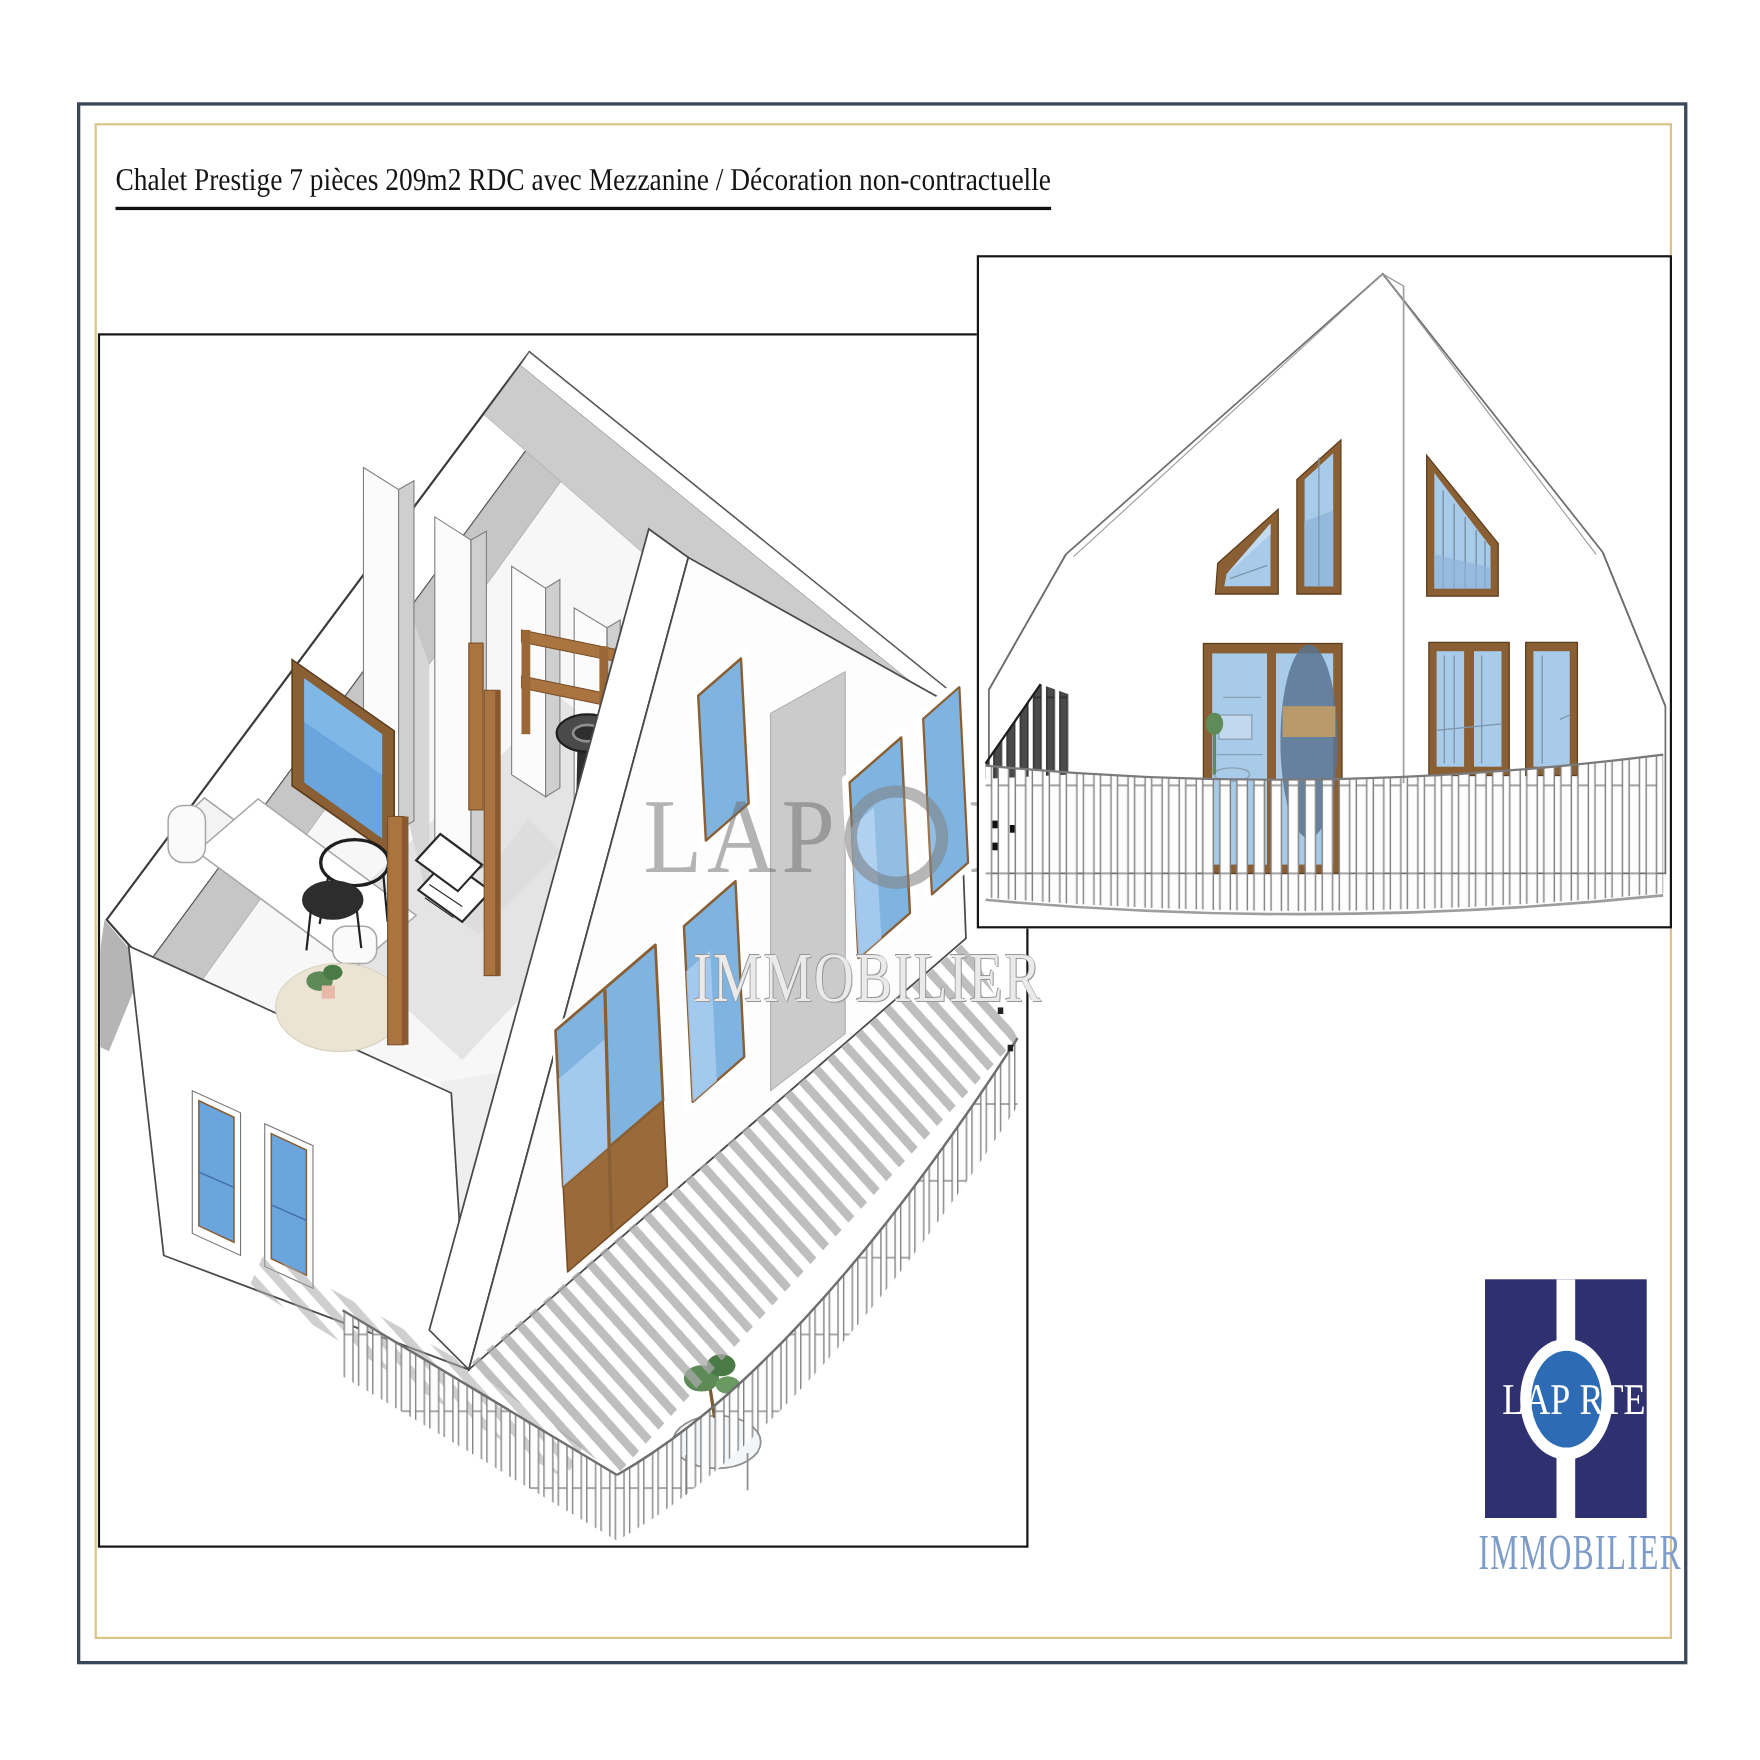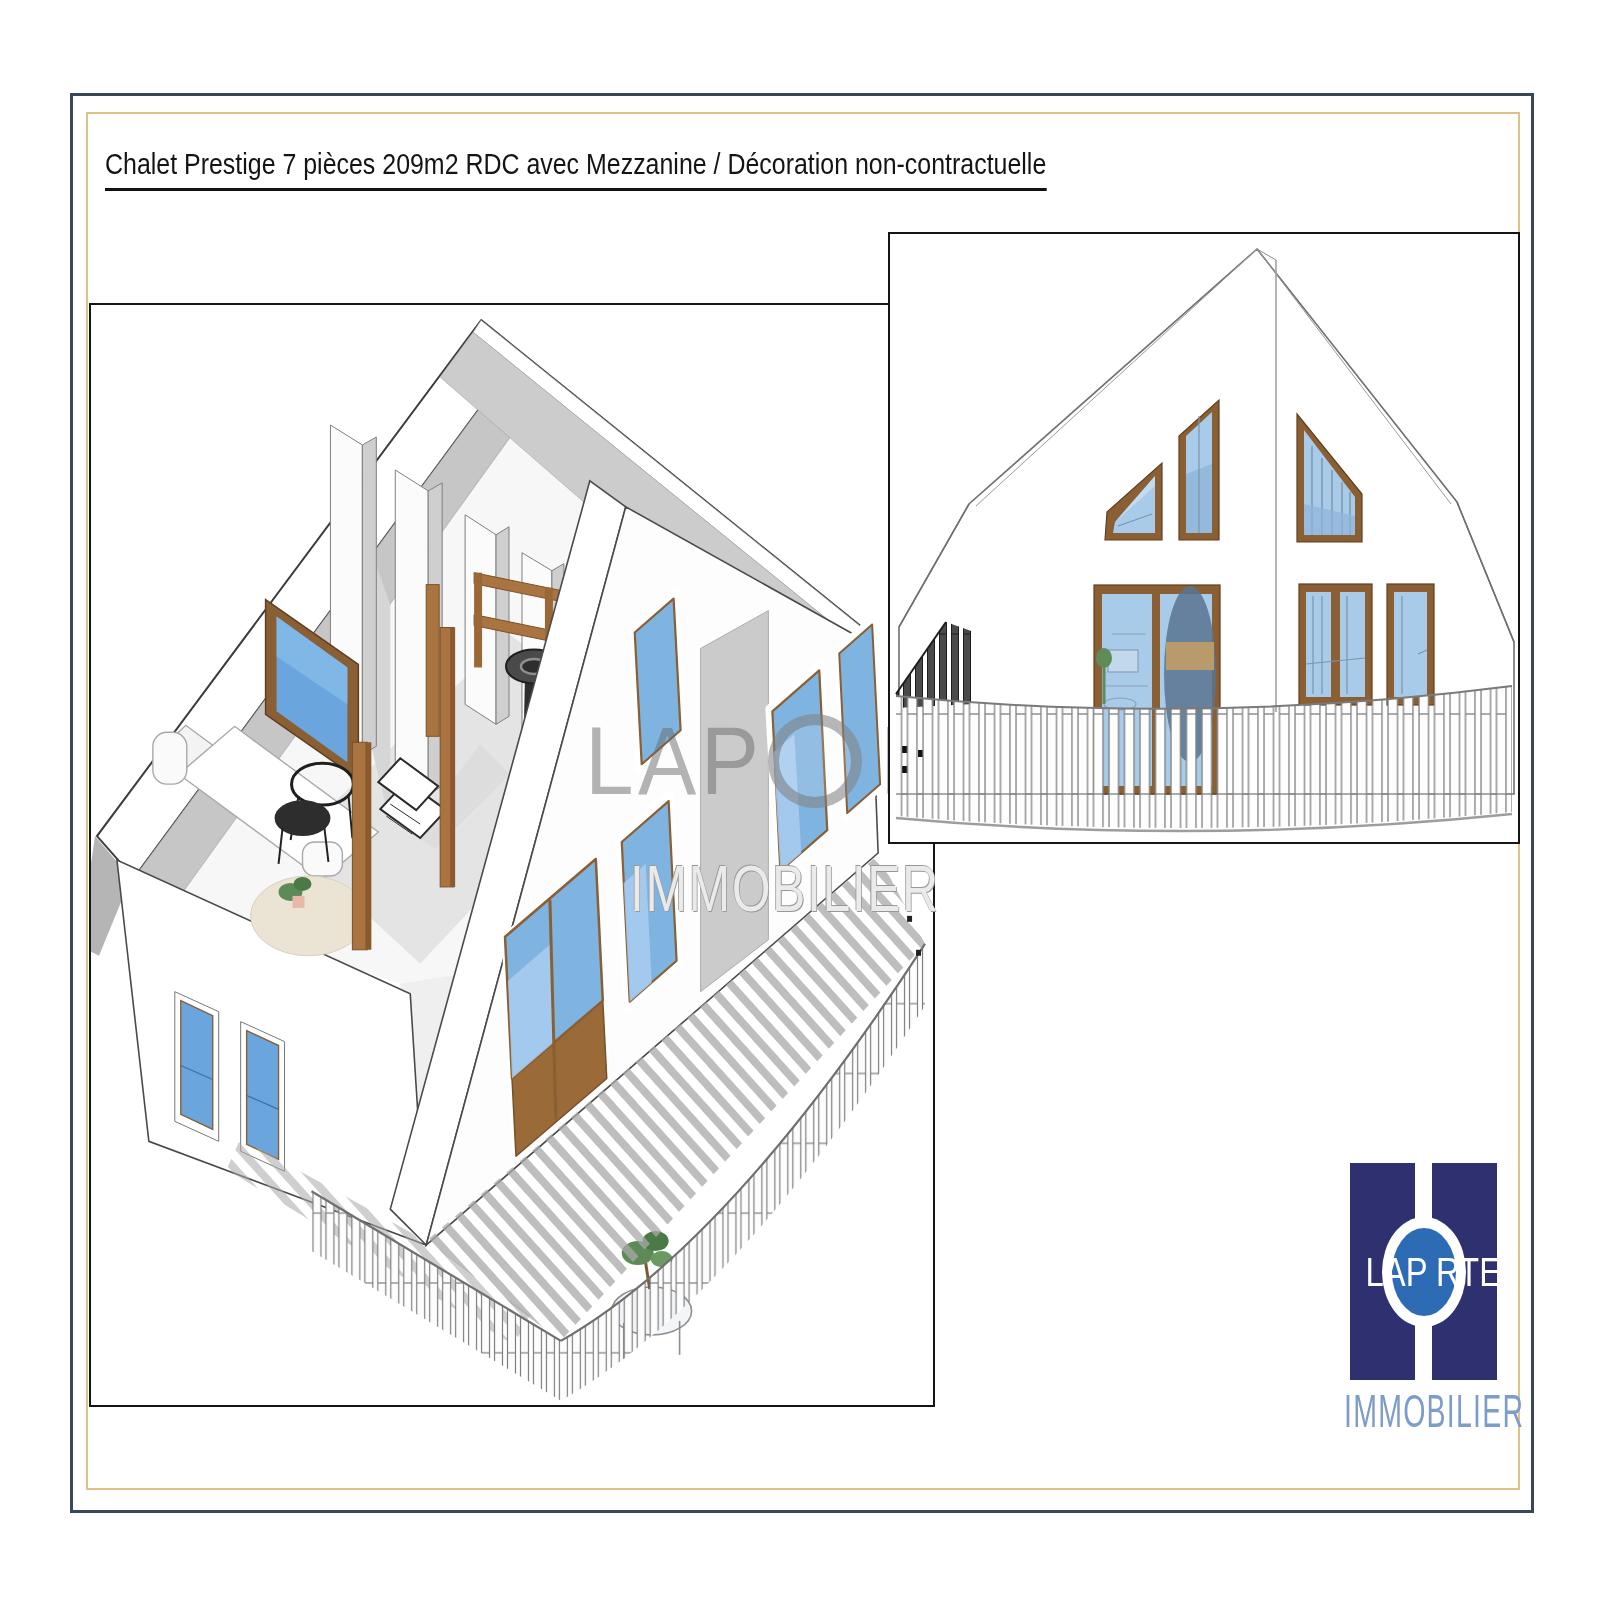--- a/index.html
+++ b/index.html
@@ -1,17 +1,17 @@
 <!DOCTYPE html>
 <html><head>
 <meta charset="utf-8">
 <style>
   html,body{margin:0;padding:0;background:#fff;}
   #canvas{position:relative;width:1600px;height:1600px;background:#ffffff;overflow:hidden;
-          font-family:Liberation Sans, sans-serif;}
+          font-family:Liberation Serif, serif;}
   
   .frame-outer{position:absolute;left:70px;top:93px;width:1464px;height:1420px;
                border:3px solid #3a4759;box-sizing:border-box;background:#fff;}
   .frame-inner{position:absolute;left:86px;top:112px;width:1434px;height:1378px;
                border:2px solid #dcc488;box-sizing:border-box;}
   
   .title{position:absolute;left:105px;top:148px;z-index:6;color:#141414;
          font-size:29px;letter-spacing:0px;white-space:nowrap;
          transform:scaleX(.86);transform-origin:left top;}
   .title .t-inner{display:inline-block;border-bottom:3px solid #111;padding-bottom:7px;}

